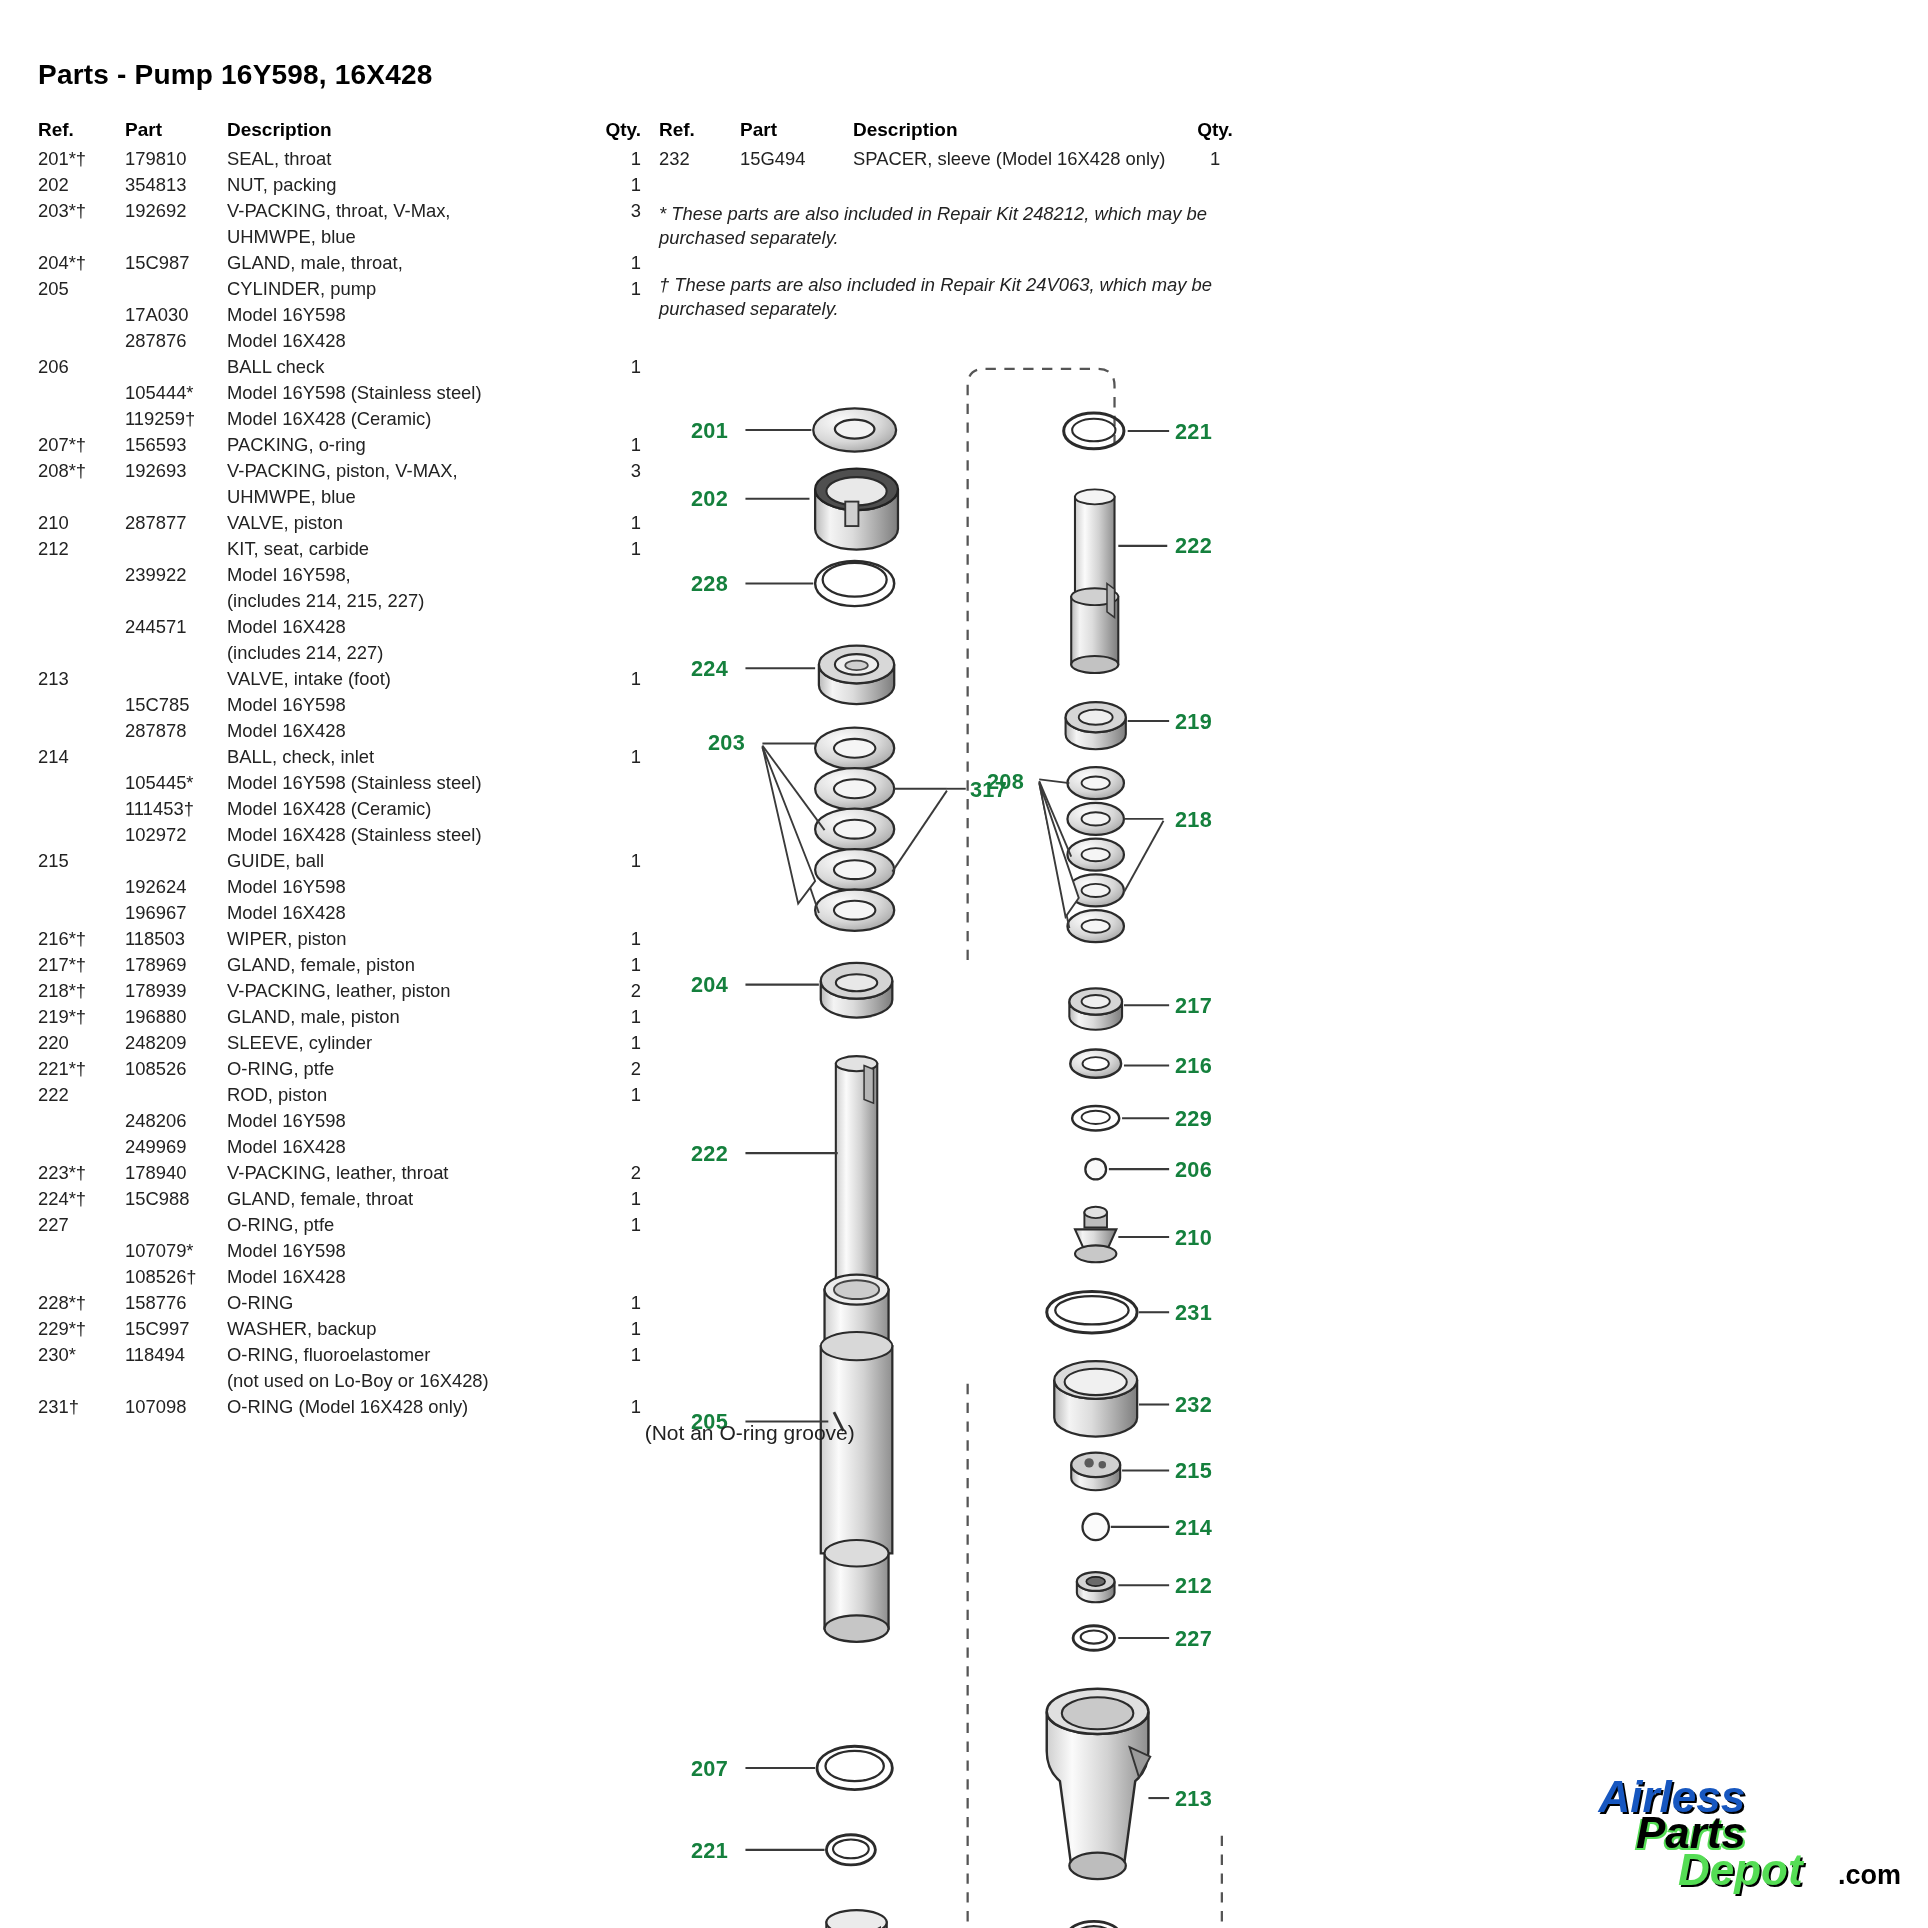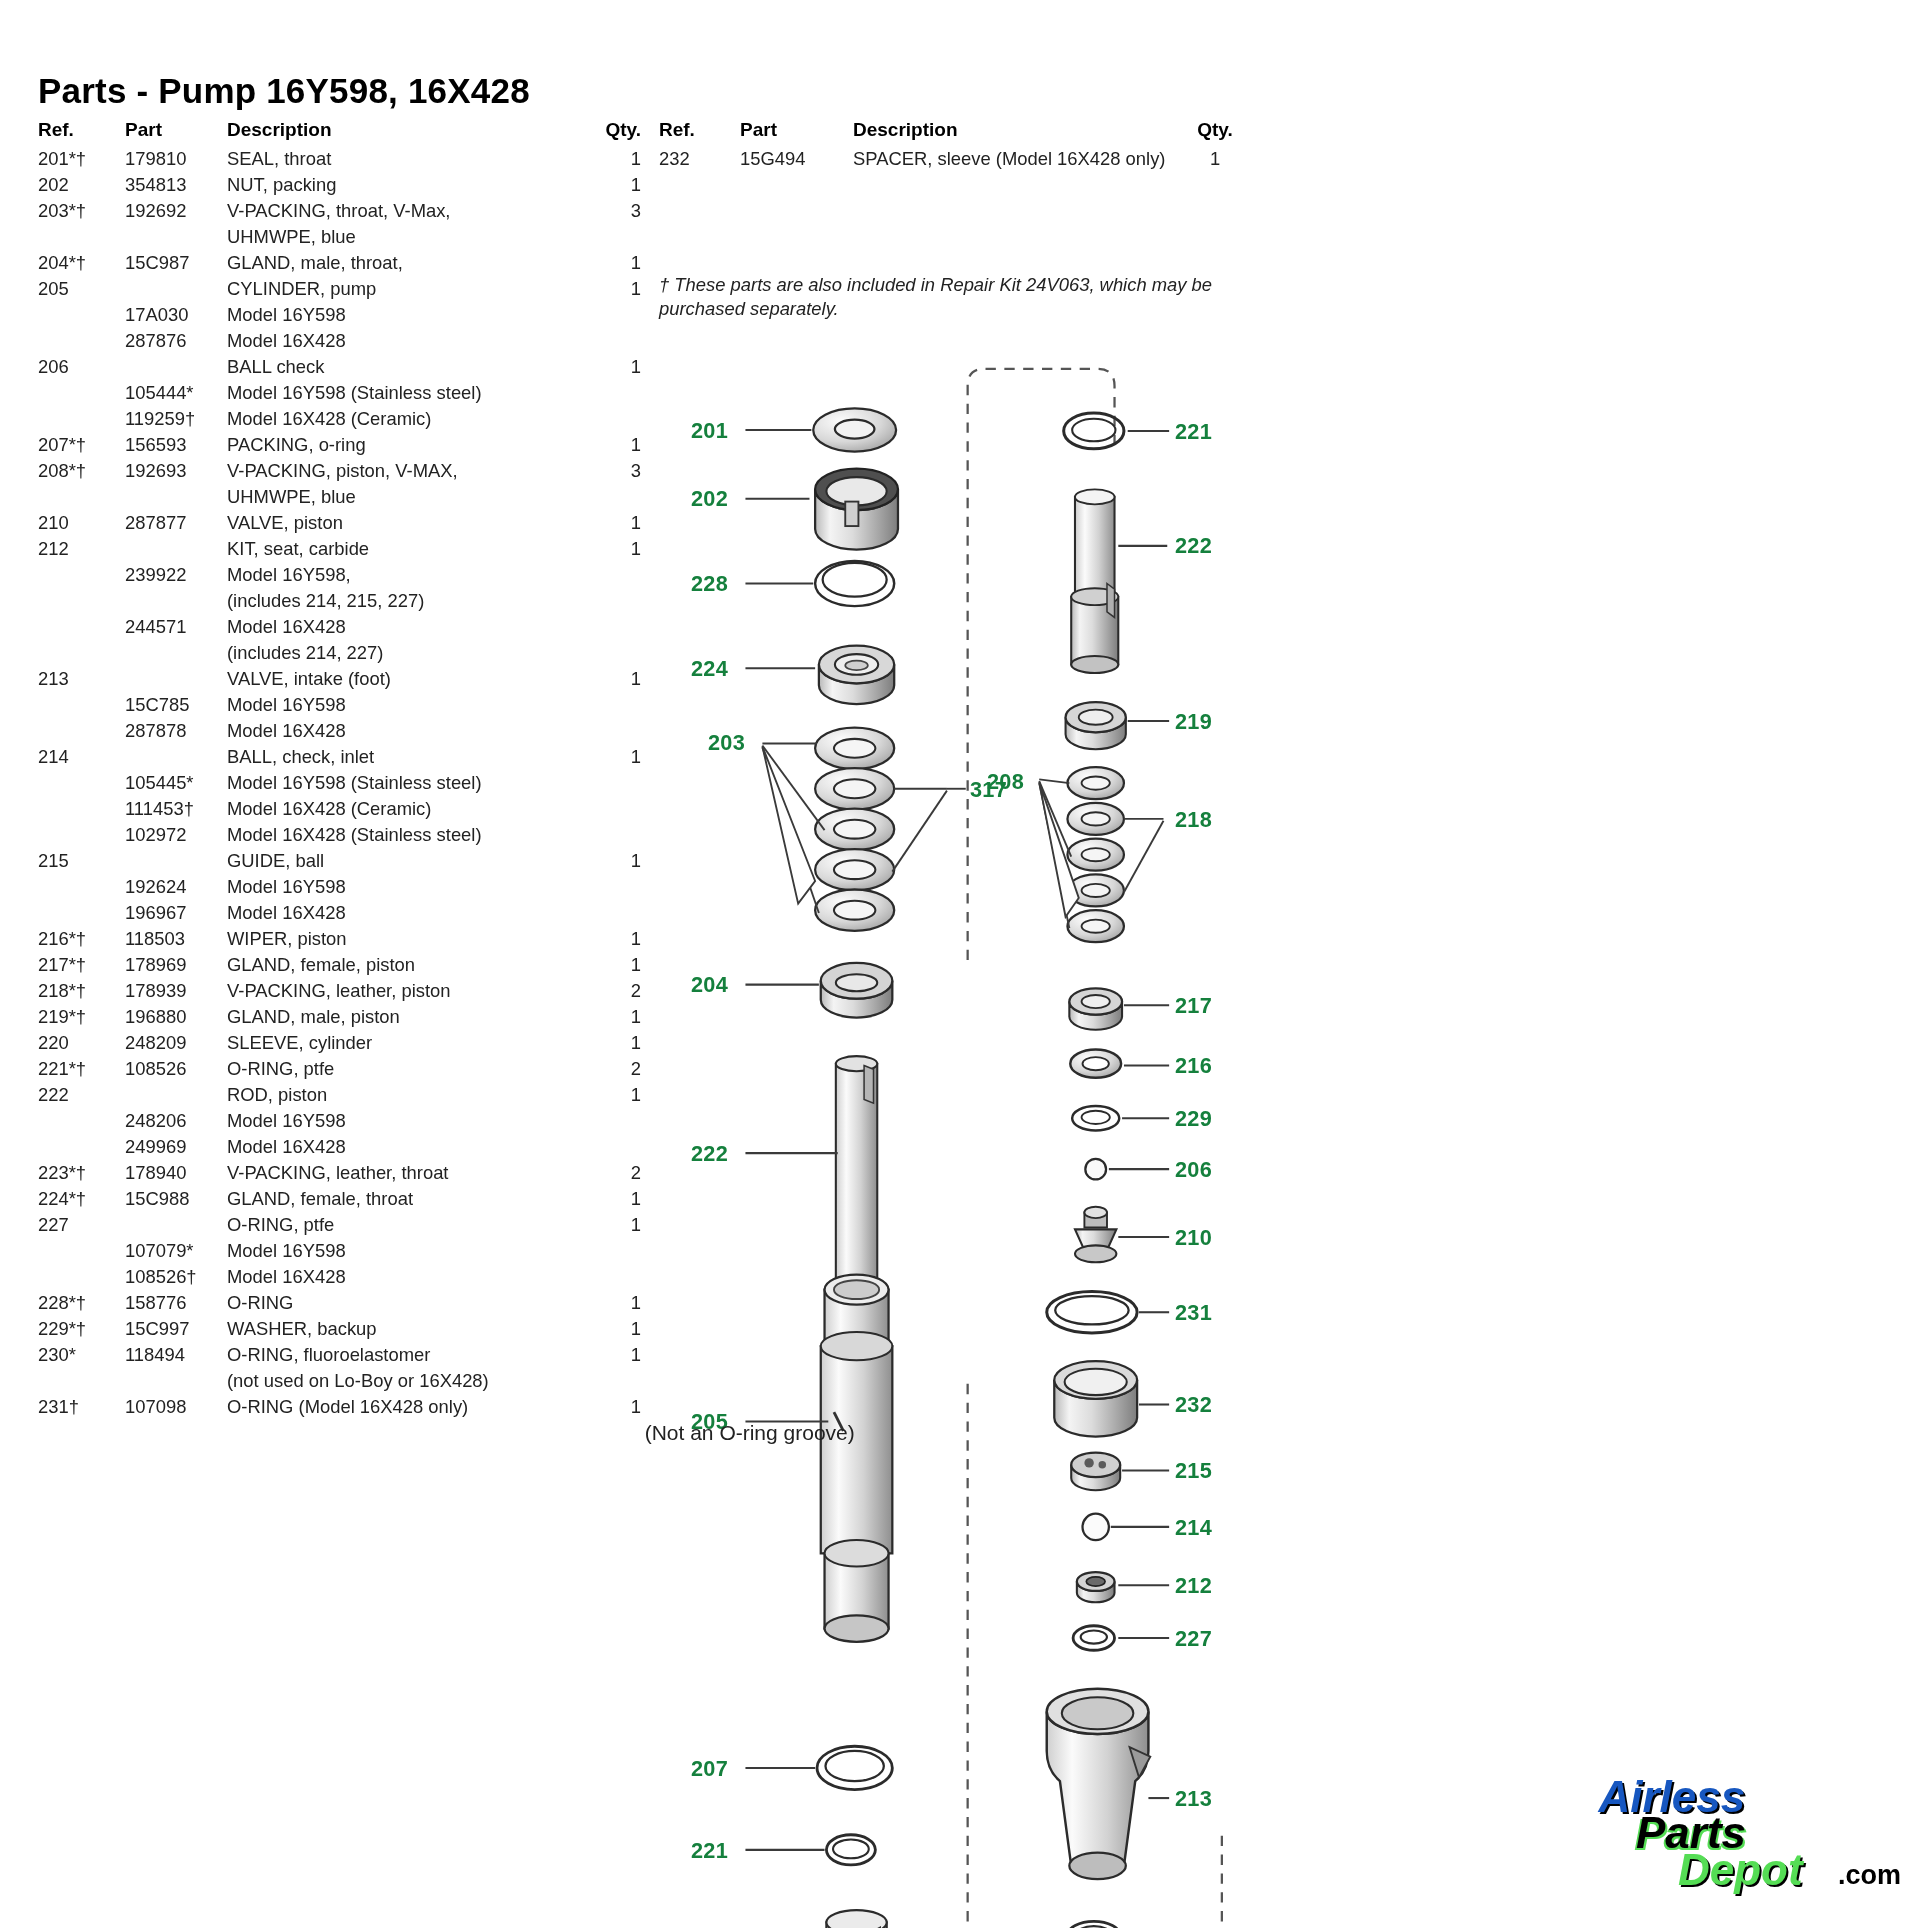--- a/index.html
+++ b/index.html
@@ -8,22 +8,22 @@
     background:#ffffff;
     font-family:"Liberation Sans", sans-serif;
     color:#1a1a1a;
     position:relative;
     overflow:hidden;
   }
   .page{position:absolute;inset:0;}
 
   
   #page-title{
-    position:absolute;left:38px;top:48px;
-    font-size:35px;font-weight:bold;letter-spacing:0.2px;color:#000;
+    position:absolute;left:38px;top:40px;
+    font-size:28px;font-weight:bold;letter-spacing:0.2px;color:#000;
   }
 
   
   .tbl{position:absolute;font-size:18.4px;line-height:17px;color:#222;}
   #table-left{left:38px;top:121px;width:603px;}
   #table-right{left:659px;top:121px;width:584px;}
 
   .thead{display:flex;font-weight:bold;font-size:19px;color:#000;margin-bottom:12.2px;}
   .row{display:flex;align-items:flex-start;margin-bottom:0;}
   .c-ref{width:87px;flex:0 0 87px;}
@@ -393,20 +393,21 @@
     <div id="right-body">
         <div class="row">
           <div class="c-ref">232</div>
           <div class="c-part">15G494</div>
           <div class="c-desc">SPACER, sleeve (Model 16X428 only)</div>
           <div class="c-qty">1</div>
         </div>
       </div>
   </div>
 
+  <div class="note" id="note-star">* These parts are also included in Repair Kit 248212, which may be purchased separately.</div>
   <div class="note" id="note-dagger">† These parts are also included in Repair Kit 24V063, which may be purchased separately.</div>
 
   <div id="diagram">
     <svg class="dg" viewBox="0 0 1368 1680">
       <defs>
         <linearGradient id="met" x1="0" y1="0" x2="1" y2="0">
           <stop offset="0%" stop-color="#b9b9b9"></stop>
           <stop offset="18%" stop-color="#f4f4f4"></stop>
           <stop offset="45%" stop-color="#dcdcdc"></stop>
           <stop offset="75%" stop-color="#a9a9a9"></stop>

